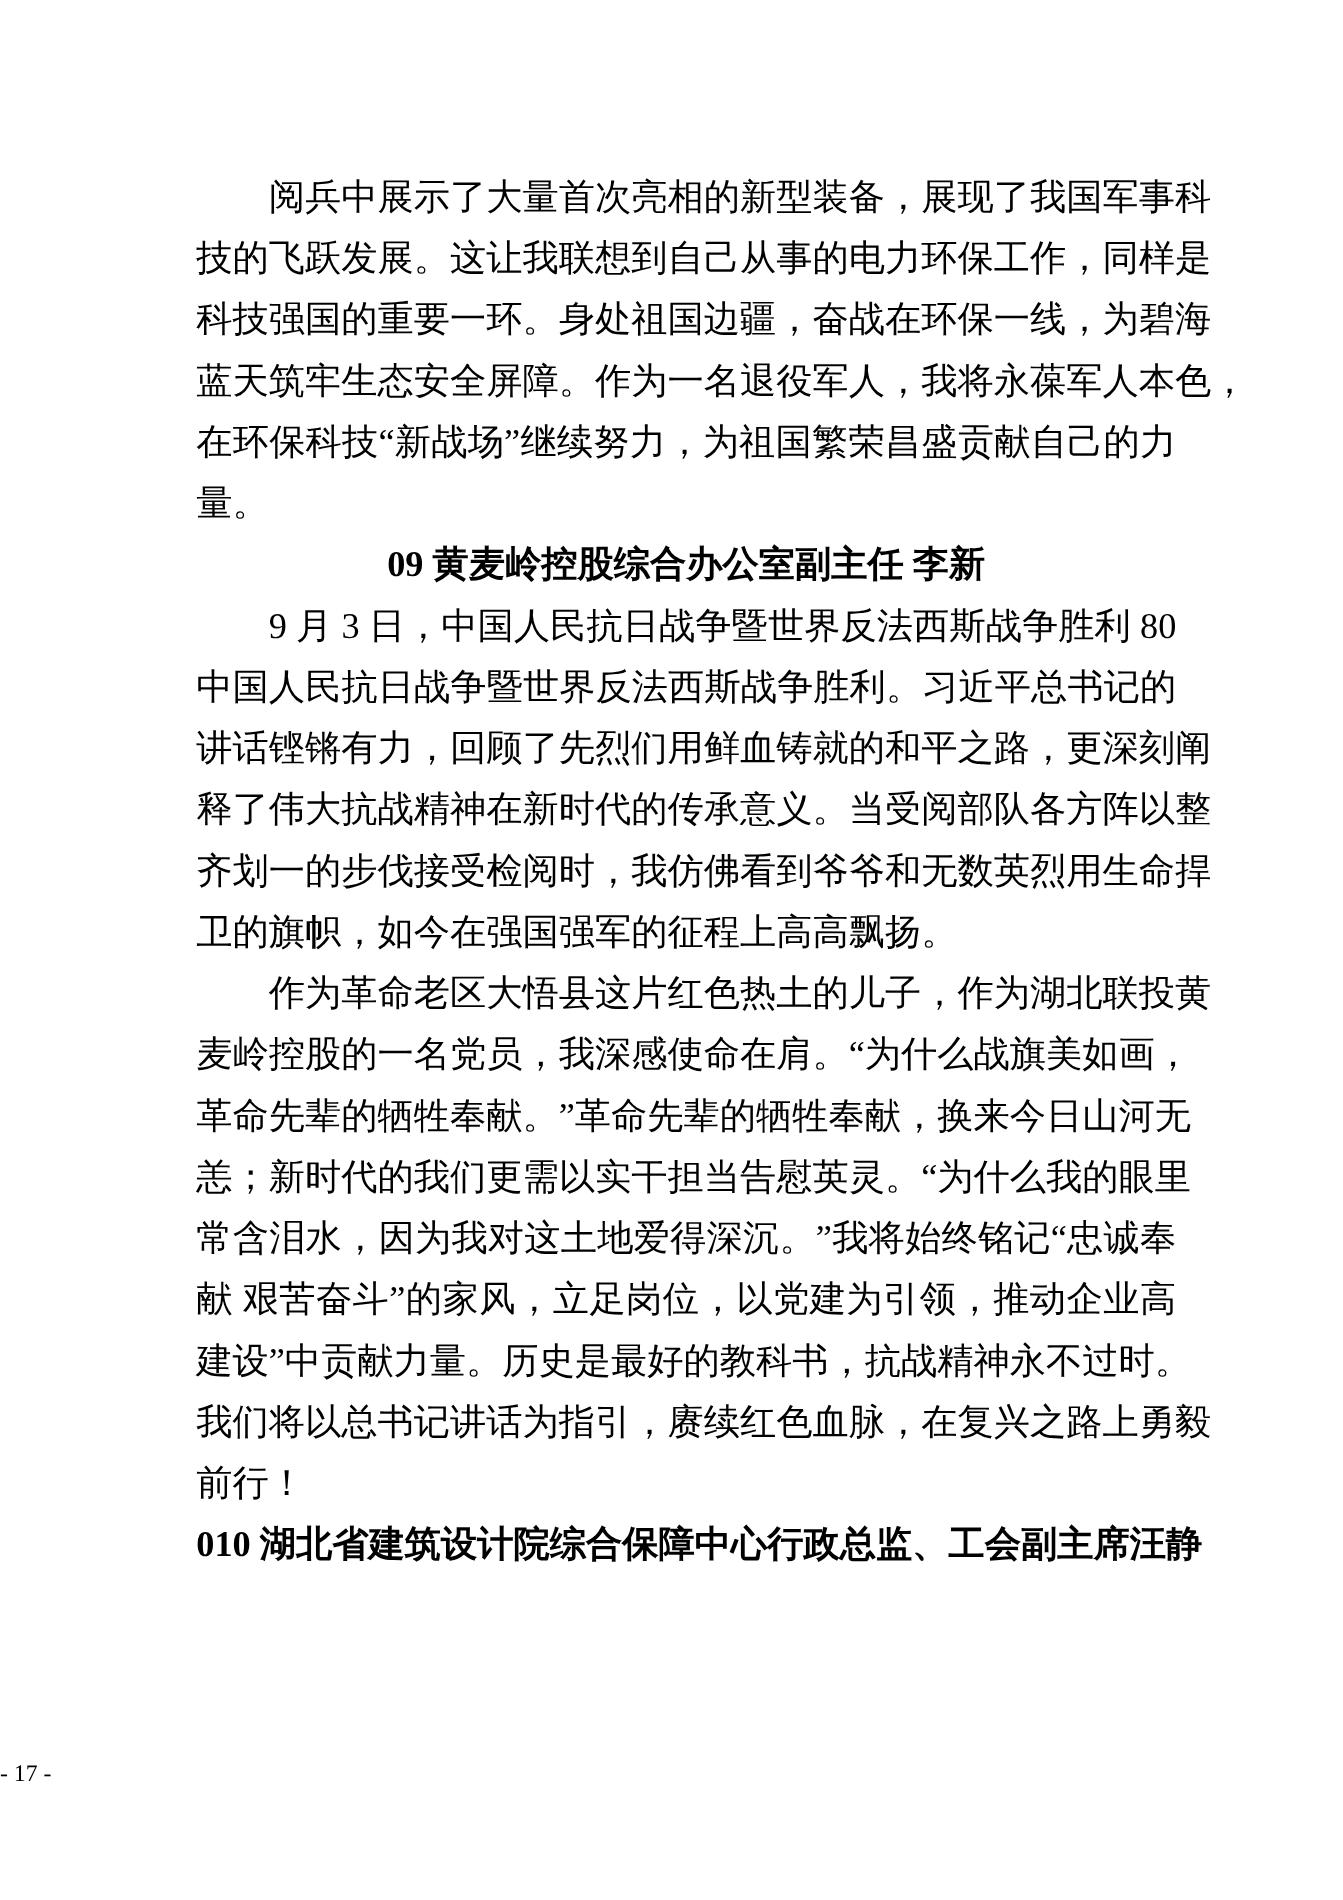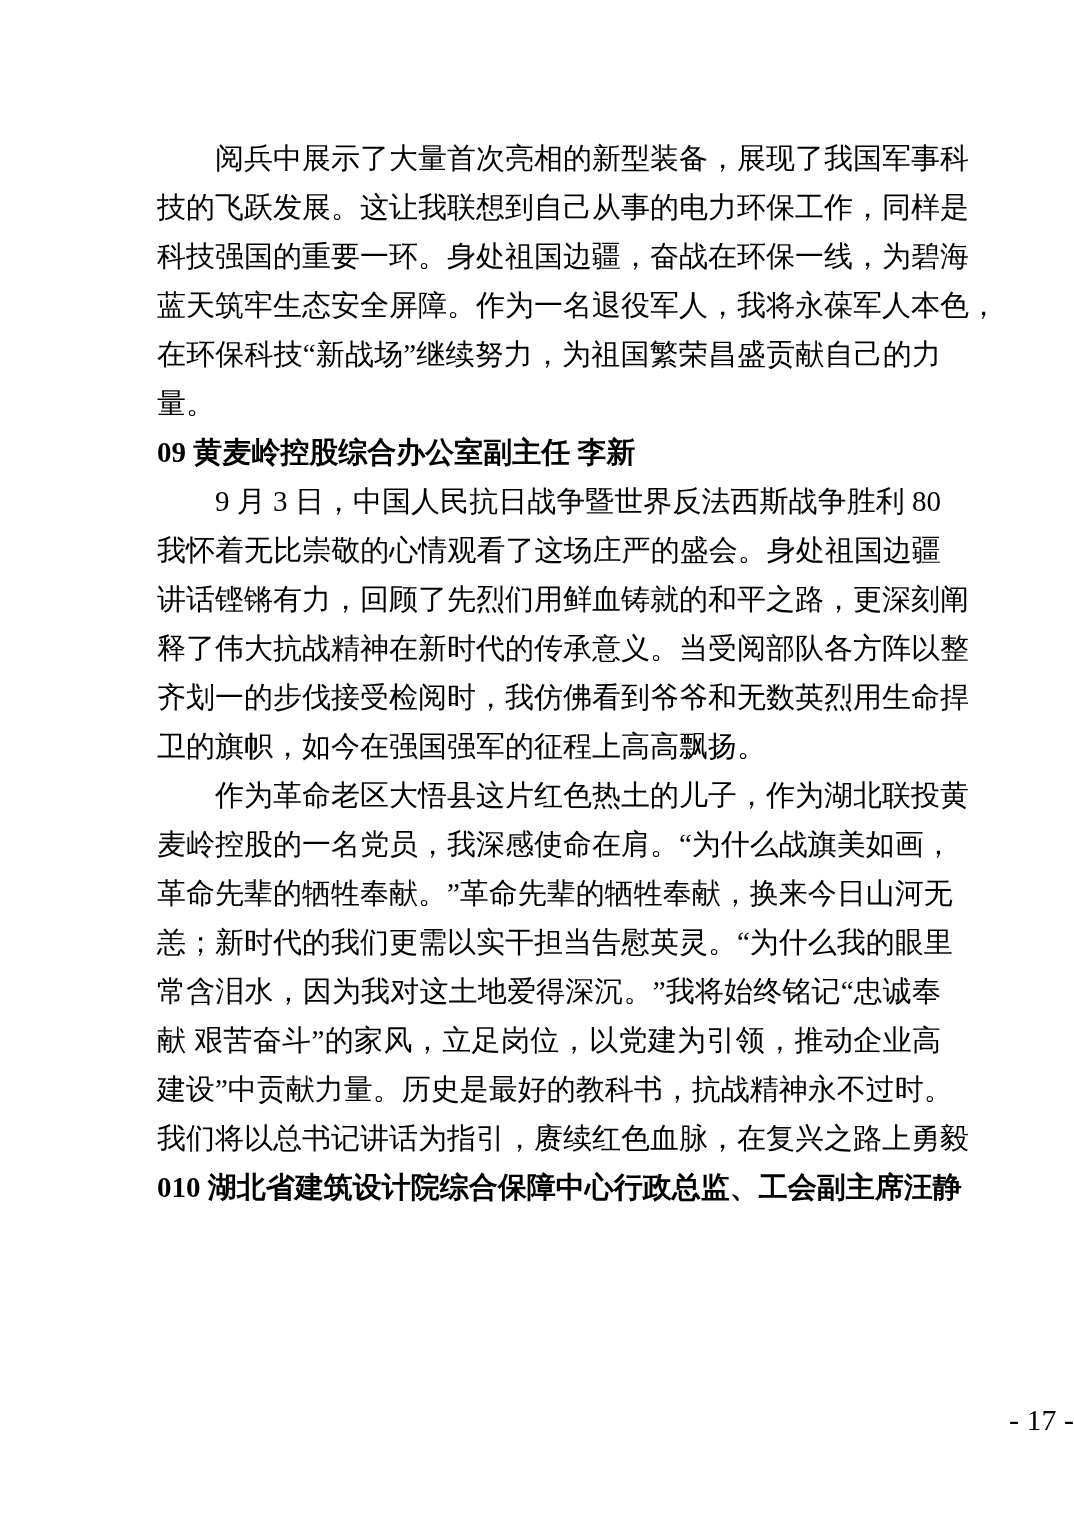--- a/index.html
+++ b/index.html
@@ -31,63 +31,64 @@
     text-align-last: left;
     white-space: normal;
   }
   .bline.indent {
     text-indent: 58px;
   }
   .heading {
     font-size: 29px;
     line-height: 49px;
     font-weight: bold;
-    text-align: left;
+    text-align: center;
     white-space: nowrap;
   }
   .page-number {
     position: absolute;
     left: 0;
     right: 0;
     top: 1405px;
-    text-align: right;
-    font-size: 30px;
+    text-align: left;
+    font-size: 19px;
     line-height: 30px;
     font-family: "Liberation Serif", "DejaVu Serif", serif;
   }
 </style>
 </head>
 <body>
 
 <div class="page">
   <div class="content">
 
     <div class="bline indent">阅兵中展示了大量首次亮相的新型装备，展现了我国军事科</div>
     <div class="bline">技的飞跃发展。这让我联想到自己从事的电力环保工作，同样是</div>
     <div class="bline">科技强国的重要一环。身处祖国边疆，奋战在环保一线，为碧海</div>
     <div class="bline">蓝天筑牢生态安全屏障。作为一名退役军人，我将永葆军人本色，</div>
     <div class="bline">在环保科技“新战场”继续努力，为祖国繁荣昌盛贡献自己的力</div>
     <div class="bline last">量。</div>
 
     <div class="heading">09 黄麦岭控股综合办公室副主任 李新</div>
 
     <div class="bline indent">9 月 3 日，中国人民抗日战争暨世界反法西斯战争胜利 80</div>
-    <div class="bline">我怀着无比崇敬的心情观看了这场庄严的盛会。身处祖国边疆</div>
+    <div class="bline">中国人民抗日战争暨世界反法西斯战争胜利。习近平总书记的</div>
     <div class="bline">讲话铿锵有力，回顾了先烈们用鲜血铸就的和平之路，更深刻阐</div>
     <div class="bline">释了伟大抗战精神在新时代的传承意义。当受阅部队各方阵以整</div>
     <div class="bline">齐划一的步伐接受检阅时，我仿佛看到爷爷和无数英烈用生命捍</div>
     <div class="bline last">卫的旗帜，如今在强国强军的征程上高高飘扬。</div>
 
     <div class="bline indent">作为革命老区大悟县这片红色热土的儿子，作为湖北联投黄</div>
     <div class="bline">麦岭控股的一名党员，我深感使命在肩。“为什么战旗美如画，</div>
     <div class="bline">革命先辈的牺牲奉献。”革命先辈的牺牲奉献，换来今日山河无</div>
     <div class="bline">恙；新时代的我们更需以实干担当告慰英灵。“为什么我的眼里</div>
     <div class="bline">常含泪水，因为我对这土地爱得深沉。”我将始终铭记“忠诚奉</div>
     <div class="bline">献 艰苦奋斗”的家风，立足岗位，以党建为引领，推动企业高</div>
     <div class="bline">建设”中贡献力量。历史是最好的教科书，抗战精神永不过时。</div>
     <div class="bline">我们将以总书记讲话为指引，赓续红色血脉，在复兴之路上勇毅</div>
+    <div class="bline last">前行！</div>
 
     <div class="heading">010 湖北省建筑设计院综合保障中心行政总监、工会副主席汪静</div>
 
   </div>
 
   <div class="page-number">- 17 -</div>
 </div>
 
 </body></html>

